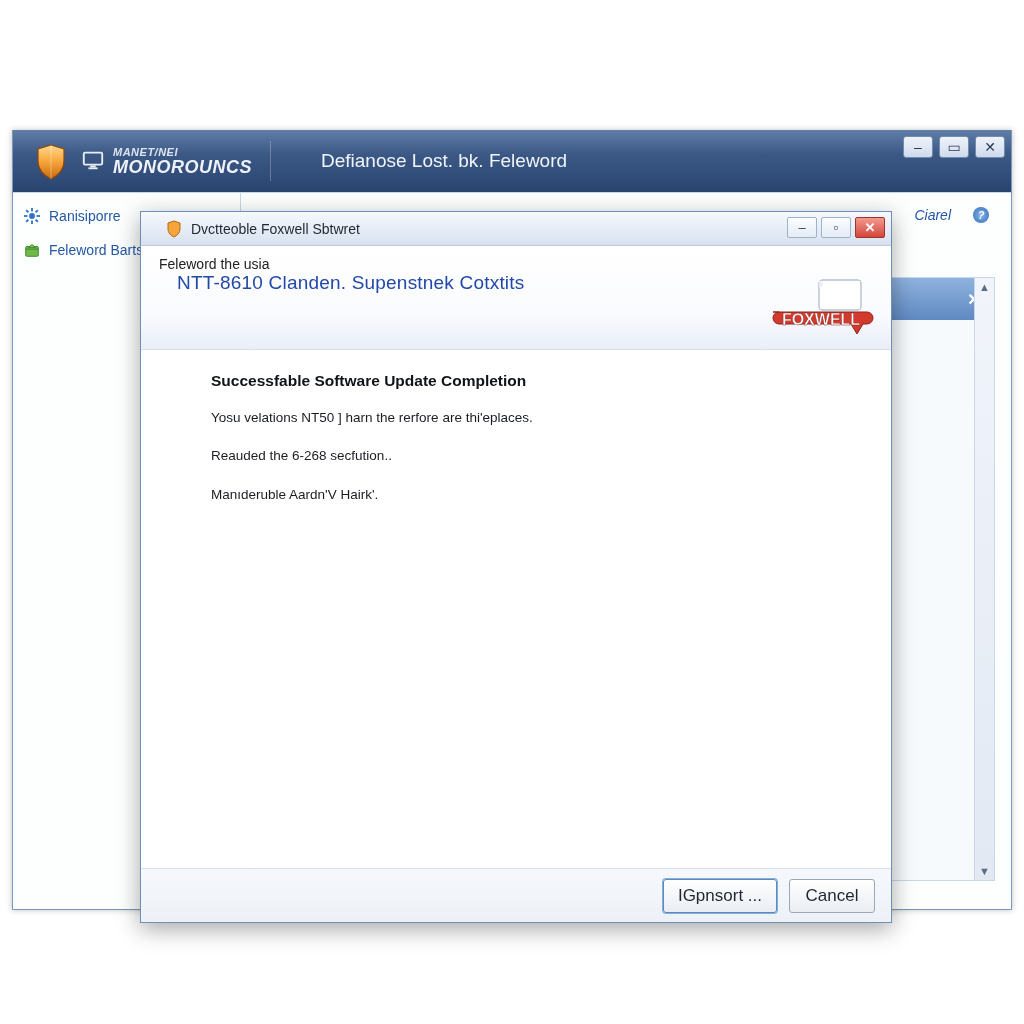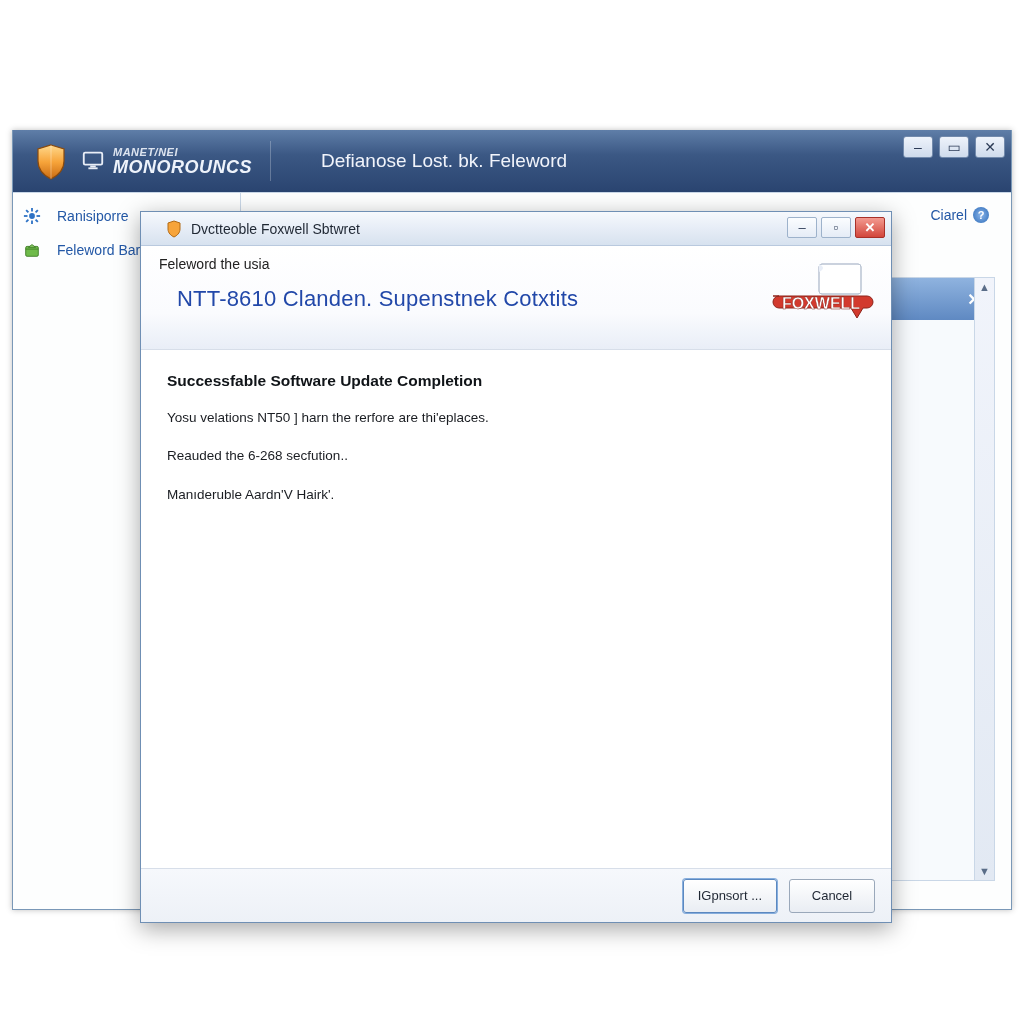--- a/index.html
+++ b/index.html
@@ -109,40 +109,40 @@
   .tabstrip .spacer {
     flex: 1;
     height: 100%;
     border-bottom: 1px solid #c9d7e7;
     margin-left: -1px;
     background: linear-gradient(#f4f7fb,#e9eef7);
   }
 
   .side-item {
     display: flex; align-items: center;
-    gap: 16px;
+    gap: 8px;
     padding: 8px 10px;
     color: #2358a6;
     font-size: 14px;
     cursor: default;
   }
   .gear-icon, .pkg-icon {
     width: 18px; height: 18px; display: inline-flex; align-items:center; justify-content:center;
   }
 
   
   .content {
     flex: 1;
     position: relative;
     padding: 16px;
   }
   .content .help {
     position: absolute; top: 14px; right: 22px;
     color: #2358a6; font-size: 14px;
-    display: flex; align-items: center; gap: 6px;
+    display: flex; align-items: center; gap: 22px; font-style: italic;
   }
   .help-badge {
     width: 16px; height: 16px; border-radius: 50%;
     background: radial-gradient(#8bb6ea,#2d6bb8);
     color: #fff; font-size: 11px; font-weight: 700;
     display: inline-flex; align-items:center; justify-content:center;
   }
   .content .rightbar {
     position: absolute;
     top: 84px; right: 16px; bottom: 28px;
@@ -218,36 +218,36 @@
   .dlg-header {
     height: 104px;
     border-bottom: 1px solid #d7dee9;
     padding: 10px 18px 8px 18px;
     position: relative;
     background:
       linear-gradient(#ffffff 0%, #fafbfe 65%, #e9eef7 100%);
   }
   .dlg-header .sub { font-size: 14px; color: #222; }
   .dlg-header .big {
-    margin-top: 14px;
     margin-left: 18px;
-    font-size: 22px;
+    font-size: 19px;
     color: #2248a9;
     letter-spacing: .2px;
   }
   .brand-badge {
     position: absolute;
-    right: 16px; top: 16px;
+    right: 16px; top: 32px;
     width: 106px; height: 72px;
   }
 
   .dlg-body {
     flex: 1;
     padding: 22px 26px;
     overflow: auto;
+    margin-left: 44px;
   }
   .dlg-body h3 {
     font-size: 15.5px;
     font-weight: 700;
     color: #101418;
     margin-bottom: 18px;
   }
   .dlg-body p {
     font-size: 13.5px;
     color: #1a1d22;
@@ -263,21 +263,21 @@
     gap: 12px;
     padding: 0 16px;
   }
   .push-btn {
     min-width: 86px;
     height: 28px;
     padding: 16px 14px;
     border: 1px solid #9aa8ba;
     border-radius: 3px;
     background: linear-gradient(#ffffff,#e9edf3);
-    font-size: 13px;
+    font-size: 17px;
     color: #1f2733;
     display:flex; align-items:center; justify-content:center;
     box-shadow: inset 0 1px 0 #fff;
   }
   .push-btn.primary {
     border-color: #5b88c0;
     box-shadow: 0 0 0 1px rgba(64,126,201,.6), inset 0 1px 0 #fff;
   }
 </style>
 </head>

